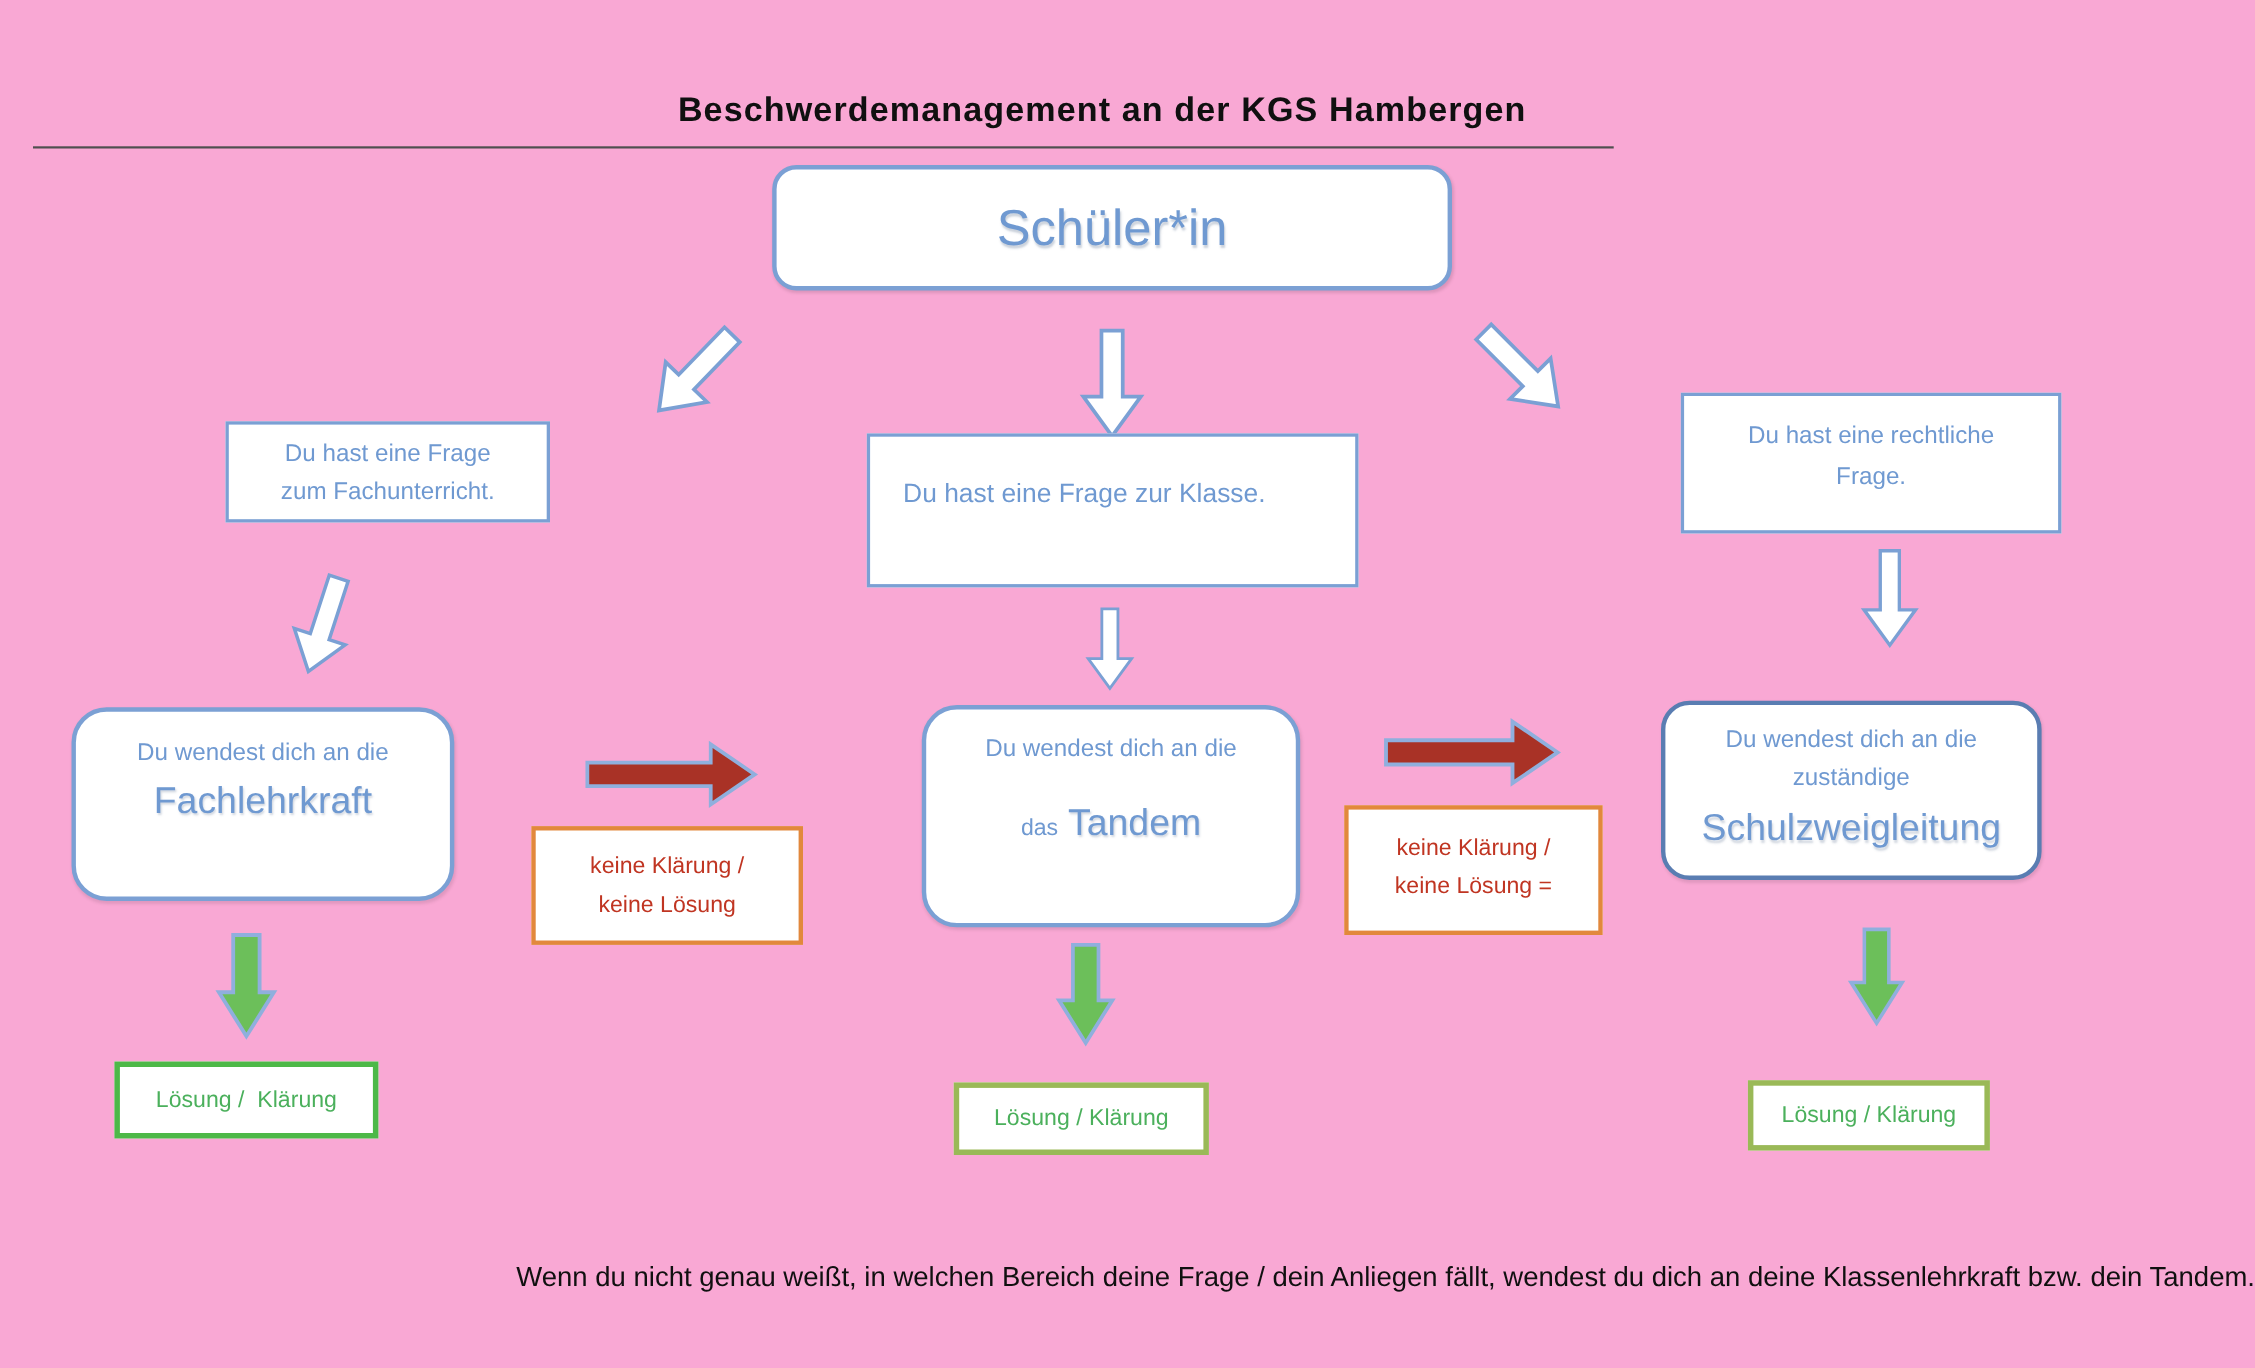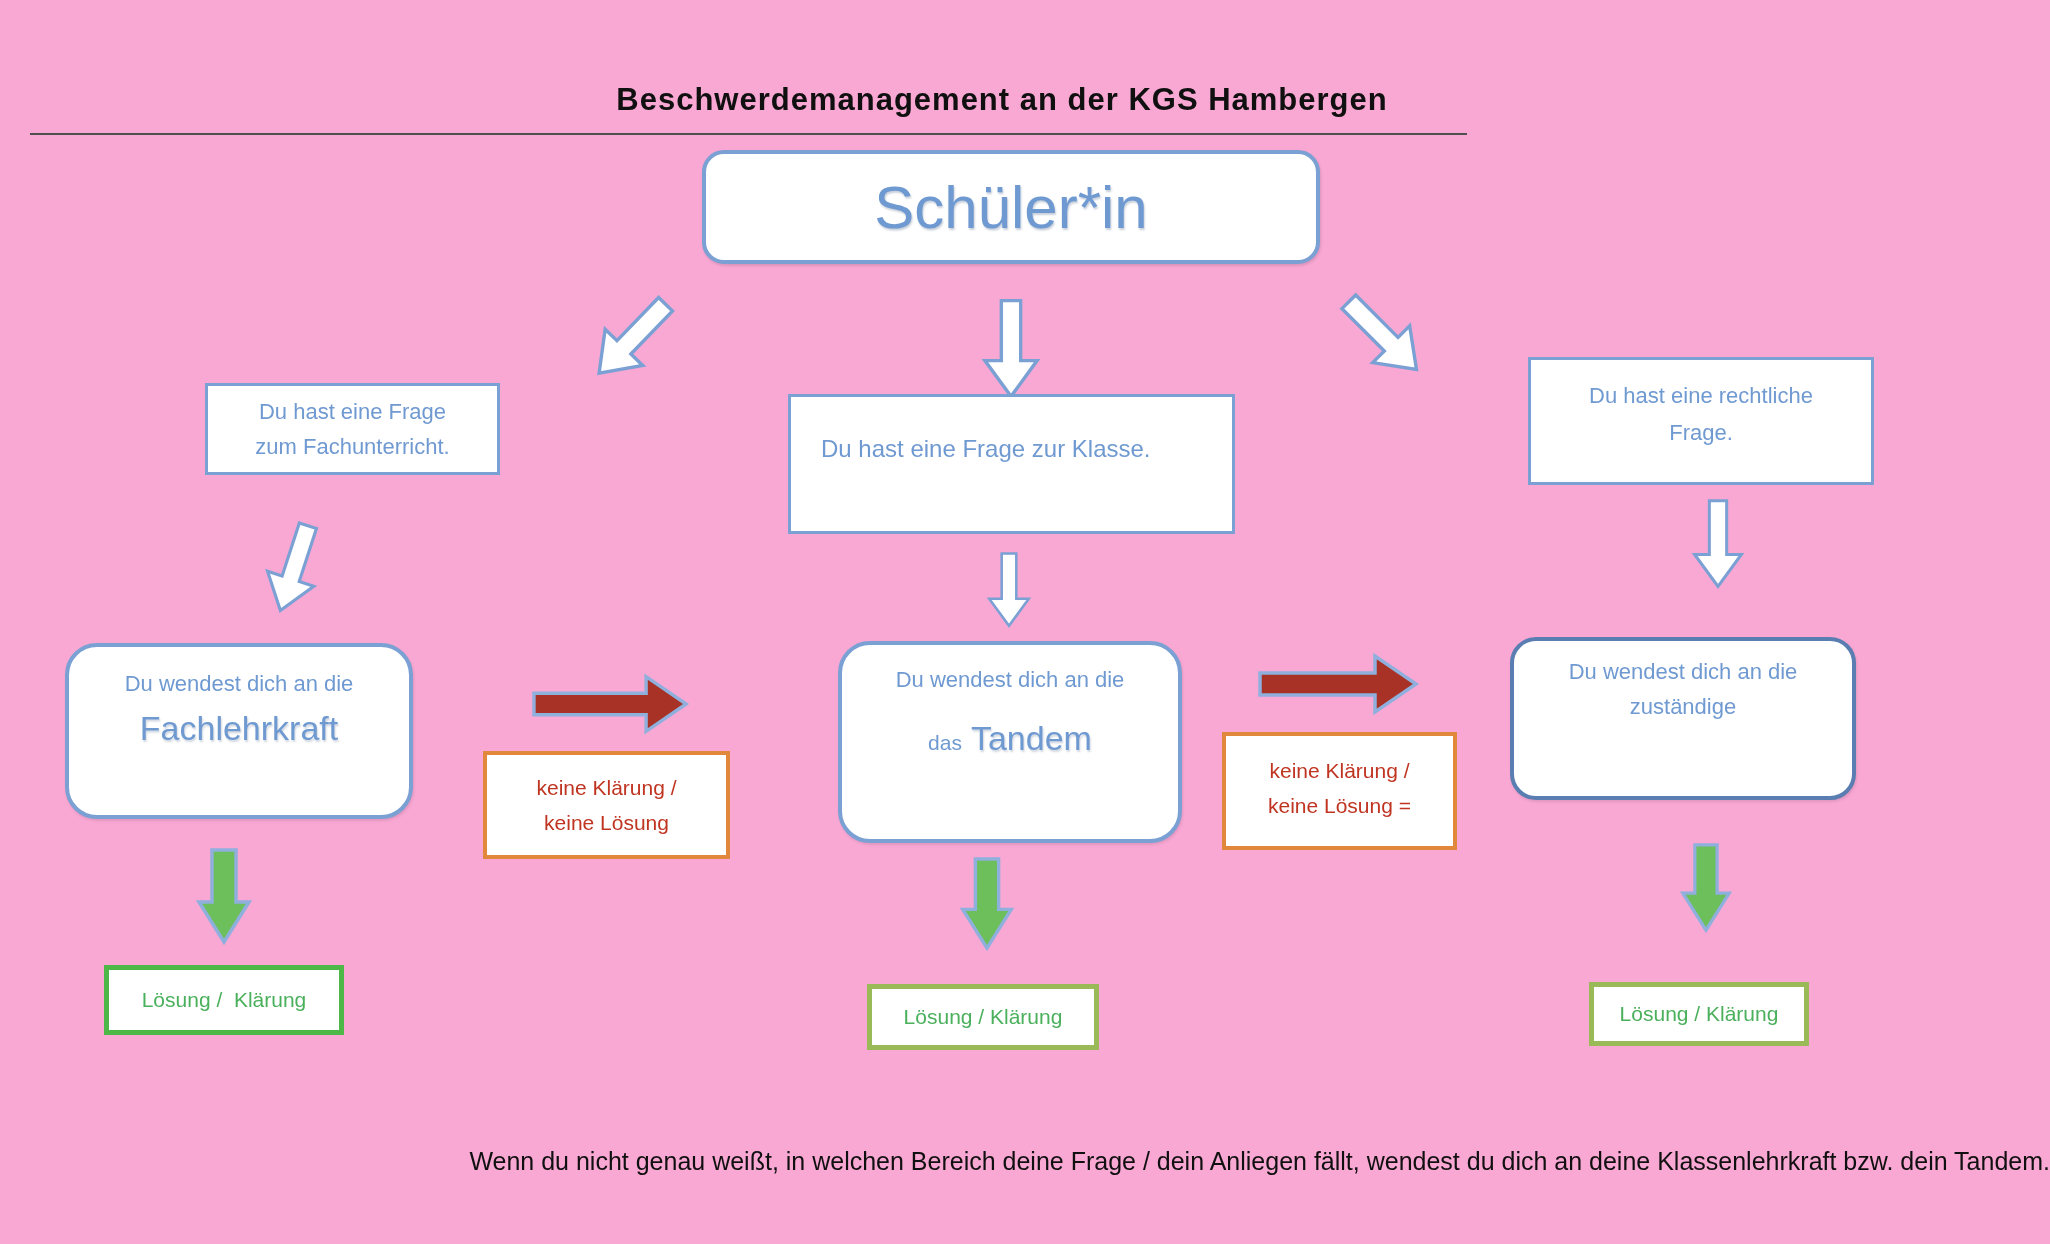--- a/index.html
+++ b/index.html
@@ -10,41 +10,41 @@
 
   .title { top:82px; left:0; width:2004px; text-align:center; font-size:31px; font-weight:bold;
            color:#101010; letter-spacing:1px; }
   .divider { top:133px; left:30px; width:1437px; height:0; border-top:2px solid #4f4f4f; }
 
   .blue-box { border:3px solid #7ba0d4; background:#ffffff; color:#6f99d1;
               display:flex; flex-direction:column; align-items:center; justify-content:center;
               text-align:center; }
 
   .student { left:702px; top:150px; width:618px; height:114px; border-width:4px; border-radius:22px;
-             font-size:60px; box-shadow:1px 2px 3px rgba(0,0,0,0.12);
+             font-size:46px; box-shadow:1px 2px 3px rgba(0,0,0,0.12);
              text-shadow:1px 2px 2px rgba(100,120,150,0.35); }
 
   .q-left  { left:205px; top:383px; width:295px; height:92px; font-size:22px; line-height:1.6; }
   .q-center{ left:788px; top:394px; width:447px; height:140px; font-size:24px;
              align-items:flex-start; text-align:left; padding-left:30px; padding-bottom:30px; }
   .q-right { left:1528px; top:357px; width:346px; height:128px; font-size:22px; line-height:1.7;
              padding-bottom:14px; }
 
   .rounded-action { border-radius:32px; border-width:4px; box-shadow:1px 2px 3px rgba(0,0,0,0.10);
                     justify-content:flex-start; }
   .act-left   { left:65px;   top:643px; width:348px; height:176px; padding-top:22px; }
   .act-center { left:838px;  top:641px; width:344px; height:202px; padding-top:20px; }
   .act-right  { left:1510px; top:637px; width:346px; height:163px; padding-top:16px;
                 border-color:#5a7db2; border-radius:26px; }
 
   .small-line { font-size:22px; line-height:1.4; margin-bottom:8px; }
   .big-line   { font-size:34px; line-height:1.2; text-shadow:1px 2px 2px rgba(100,120,150,0.3); }
   .act-right .small-line { margin-bottom:4px; }
   .act-right .big-line { margin-top:6px; }
-  .mixed-line { margin-top:14px;text-align:center; }
+  .mixed-line { margin-top:24px;text-align:center; }
   .small-inline { font-size:21px; margin-right:9px; }
 
   .orange-box { border:4px solid #e2883c; background:#fff; color:#c03522;
                 display:flex; flex-direction:column; align-items:center; justify-content:flex-start;
                 text-align:center; font-size:21px; line-height:1.65; font-weight:bold; }
   .ns-left  { left:483px;  top:751px; width:247px; height:108px; padding-top:16px; font-weight:normal; }
   .ns-right { left:1222px; top:732px; width:235px; height:118px; padding-top:18px; font-weight:normal; }
 
   .green-box { background:#fff; color:#4bb05c; display:flex; align-items:center; justify-content:center;
                text-align:center; font-size:21px; }
@@ -108,20 +108,21 @@
   <div class="abs blue-box rounded-action act-center">
     <div class="small-line">Du wendest dich an die</div>
     <div class="mixed-line">
       <span class="small-inline">das</span><span class="big-line">Tandem</span>
     </div>
   </div>
 
   <div class="abs blue-box rounded-action act-right">
     <div class="small-line">Du wendest dich an die</div>
     <div class="small-line">zuständige</div>
+    <div class="big-line">Schulzweigleitung</div>
   </div>
 
   <svg class="arrow" style="left:532px; top:673px; width:158px; height:62px;" viewBox="0 0 162 62">
     <polygon points="2,20 117,20 117,3 158,31 117,59 117,42 2,42" fill="#a93226" stroke="#8fafdd" stroke-width="3.5"></polygon>
   </svg>
   <svg class="arrow" style="left:1258px; top:653px; width:162px; height:62px;" viewBox="0 0 162 62">
     <polygon points="2,20 117,20 117,3 158,31 117,59 117,42 2,42" fill="#a93226" stroke="#8fafdd" stroke-width="3.5"></polygon>
   </svg>
 
   <div class="abs orange-box ns-left">

